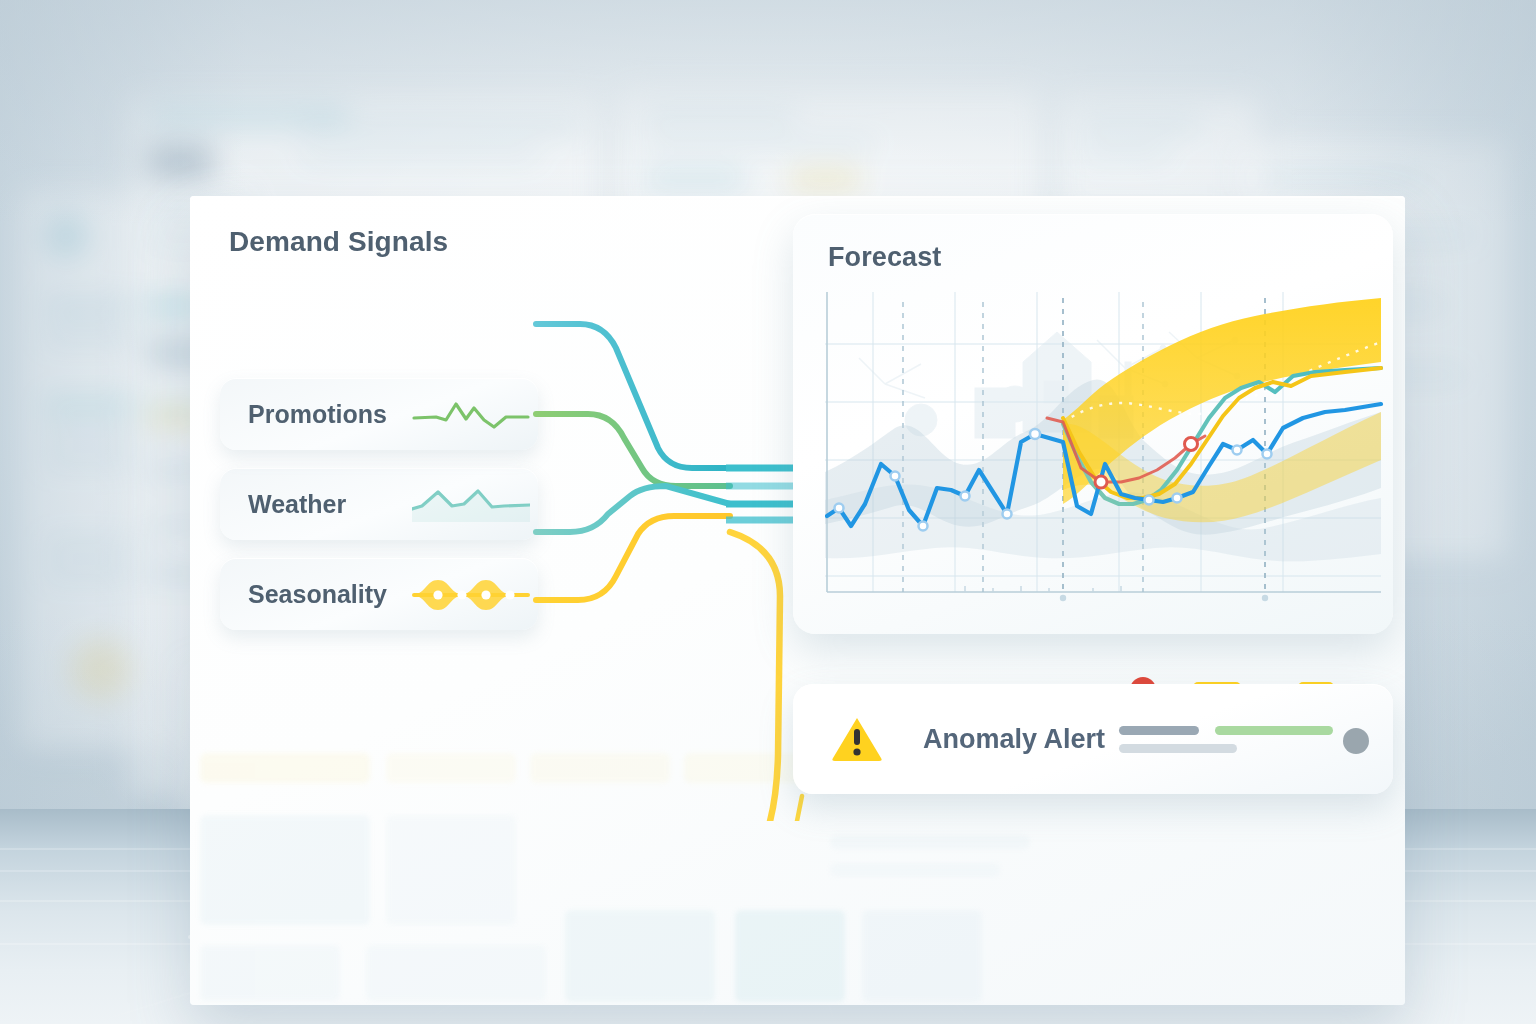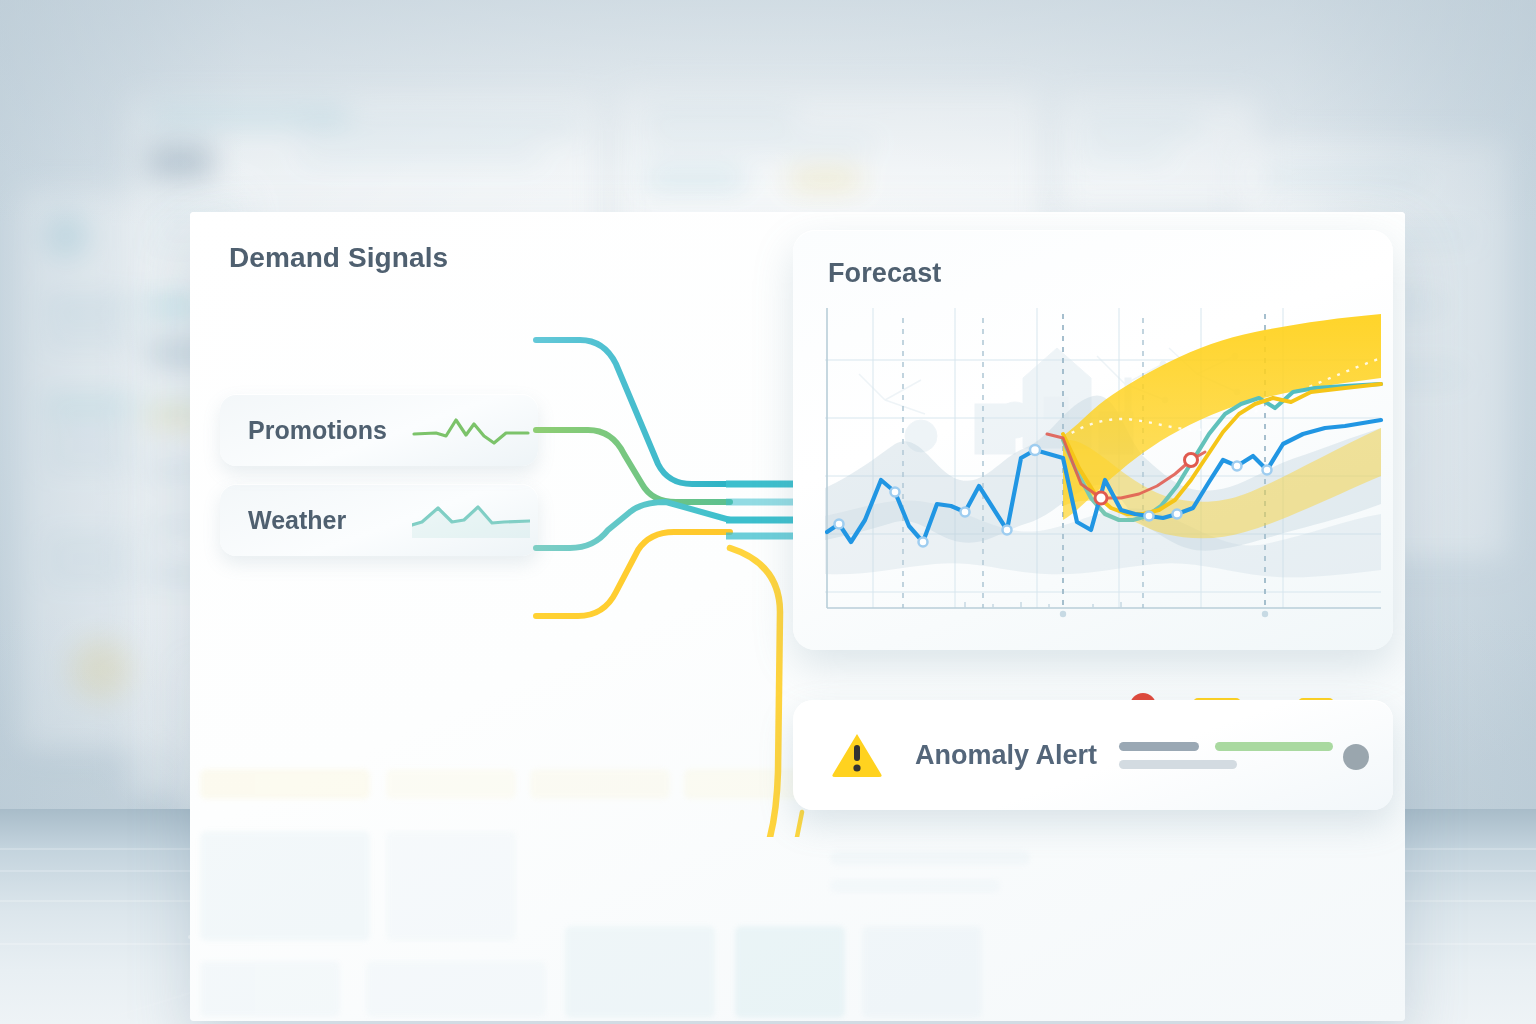--- a/index.html
+++ b/index.html
@@ -25,21 +25,21 @@
                linear-gradient(90deg,rgba(175,195,208,.45) 0%,rgba(255,255,255,0) 16%,rgba(255,255,255,0) 84%,rgba(175,195,208,.45) 100%);
   }
   
   .floor{position:absolute;left:0;right:0;bottom:0;height:215px;overflow:hidden;}
   .floor .grad{position:absolute;inset:0;
      background:linear-gradient(180deg,#a8bcc9 0%,#c3d3dd 18%,#dce6ec 48%,#e8eff3 75%,#eef3f6 100%);}
   .floor svg{position:absolute;inset:0;}
 
   
   .panel{
-    position:absolute;left:190px;top:212px;width:1215px;height:809px;
+    position:absolute;left:190px;top:196px;width:1215px;height:809px;
     background:linear-gradient(155deg,#ffffff 0%,#fdfefe 45%,#f4f8fa 100%);
     border-radius:4px;
     box-shadow:0 26px 60px rgba(110,140,160,.28), 0 2px 0 rgba(255,255,255,.9) inset;
     overflow:hidden;
   }
   
   .panel-ghost{position:absolute;left:0;right:0;bottom:0;height:300px;opacity:.30;filter:blur(2.4px);}
   .pg{position:absolute;border-radius:6px;}
 
   .panel-title{
@@ -72,21 +72,21 @@
   .fc-plot{position:absolute;left:32px;top:78px;width:560px;height:320px;}
 
   
   .alert-deco{position:absolute;left:603px;top:478px;width:600px;height:30px;}
   .alert-card{
     position:absolute;left:603px;top:488px;width:600px;height:110px;border-radius:20px;
     background:linear-gradient(160deg,#ffffff 0%,#ffffff 55%,#f2f7fa 100%);
     box-shadow:0 14px 34px rgba(110,145,165,.22), 0 1px 0 rgba(255,255,255,.95) inset;
     display:flex;align-items:center;
   }
-  #alert-label{margin-left:32px;font-size:27px;font-weight:bold;color:#54667a;white-space:nowrap;}
+  #alert-label{margin-left:40px;font-size:27px;font-weight:bold;color:#54667a;white-space:nowrap;}
   .warn-icon{margin-left:38px;width:52px;height:48px;flex:0 0 auto;}
   .alert-placeholders{position:absolute;right:24px;top:32px;width:250px;height:46px;}
   .ph-bar{position:absolute;height:9px;border-radius:5px;}
   .ph-dot{position:absolute;right:0;top:12px;width:26px;height:26px;border-radius:50%;
           background:#9aa6ae;}
 </style>
 </head>
 <body>
 
 <div id="stage">
@@ -239,20 +239,32 @@
       </svg>
     </div>
 
     <div class="sig-card" style="top:182px;">
       <span class="sig-label">Promotions</span>
       <svg class="sig-spark" viewBox="0 0 118 44">
         <path d="M2 26 L24 25 L34 28 L44 12 L54 27 L62 16 L72 28 L82 35 L94 25 L116 25" fill="none" stroke="#7cc36a" stroke-width="3.2" stroke-linecap="round" stroke-linejoin="round"></path>
       </svg>
     </div>
 
+    <div class="sig-card" style="top:362px;">
+      <span class="sig-label">Seasonality</span>
+      <svg class="sig-spark" viewBox="0 0 118 44">
+        <path d="M2 22 C14 22 14 8 26 8 C38 8 38 22 50 22 C62 22 62 8 74 8 C86 8 86 22 98 22 L116 22
+                 L116 24 L98 24 C86 24 86 38 74 38 C62 38 62 24 50 24 C38 24 38 38 26 38 C14 38 14 24 2 24 Z" fill="#ffd233" opacity=".85"></path>
+        <path d="M2 23 L116 23" stroke="#ffd233" stroke-width="4" stroke-linecap="round"></path>
+        <circle cx="26" cy="23" r="4.6" fill="#ffffff"></circle>
+        <circle cx="50" cy="23" r="4.6" fill="#ffffff"></circle>
+        <circle cx="74" cy="23" r="4.6" fill="#ffffff"></circle>
+        <circle cx="98" cy="23" r="4.6" fill="#ffffff"></circle>
+      </svg>
+    </div>
 
     <svg class="flow">
       <defs>
         <linearGradient id="fl1" x1="0" y1="0" x2="1" y2="0">
           <stop offset="0%" stop-color="#63c8d8"></stop>
             <stop offset="100%" stop-color="#2db3c4"></stop>
         </linearGradient>
         <linearGradient id="fl2" x1="0" y1="0" x2="1" y2="0">
           <stop offset="0%" stop-color="#8ecd73"></stop>
             <stop offset="100%" stop-color="#5cc08f"></stop>

